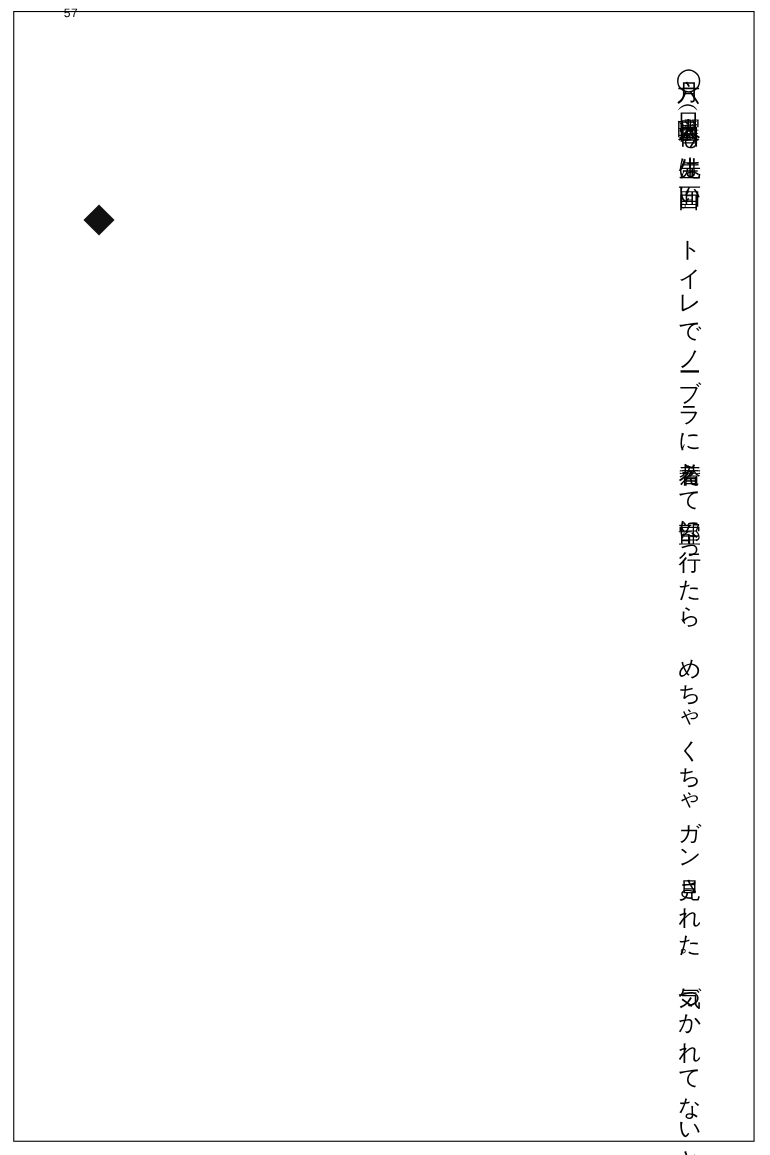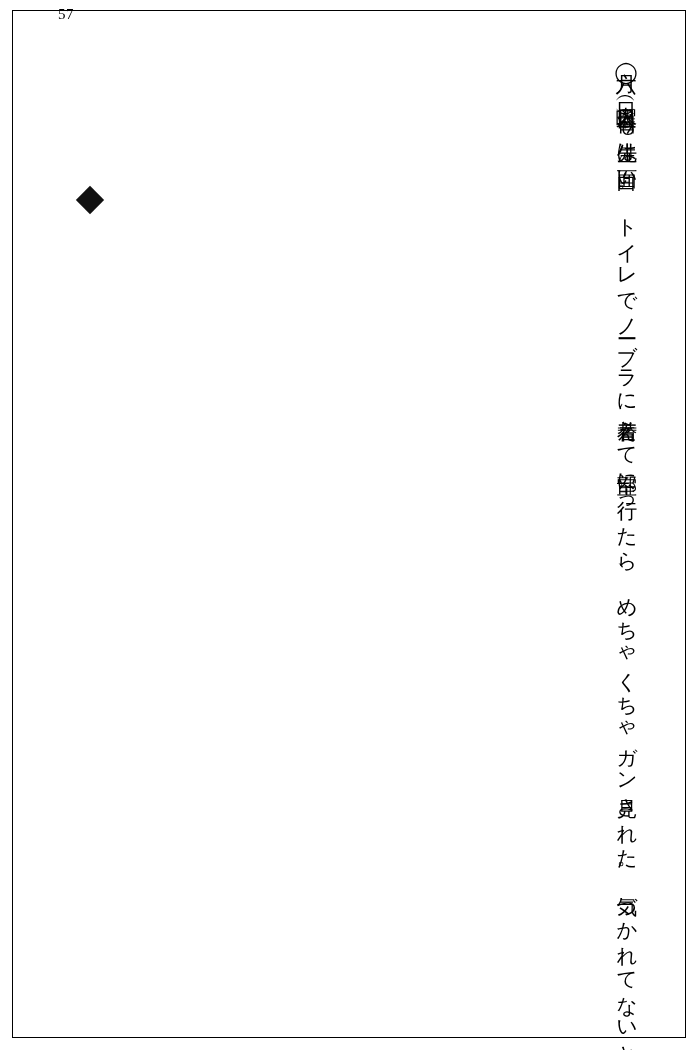--- a/index.html
+++ b/index.html
@@ -32,22 +32,22 @@
     width: 674px;
     height: 1028px;
     border: 1px solid #000000;
     box-sizing: border-box;
   }
 
   .page-number {
     position: absolute;
     left: 58px;
     top: 6px;
-    font-size: 15px;
-    font-family: Liberation Serif, serif;
+    font-size: 11px;
+    font-family: Liberation Sans, sans-serif;
     letter-spacing: 0.5px;
   }
 
   
   .text-block {
     position: absolute;
     right: 56px;
     top: 56px;
     height: 950px;
     width: 560px;

